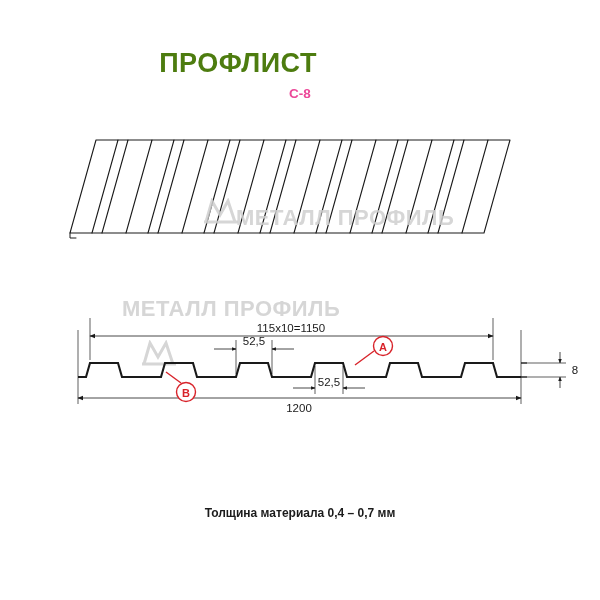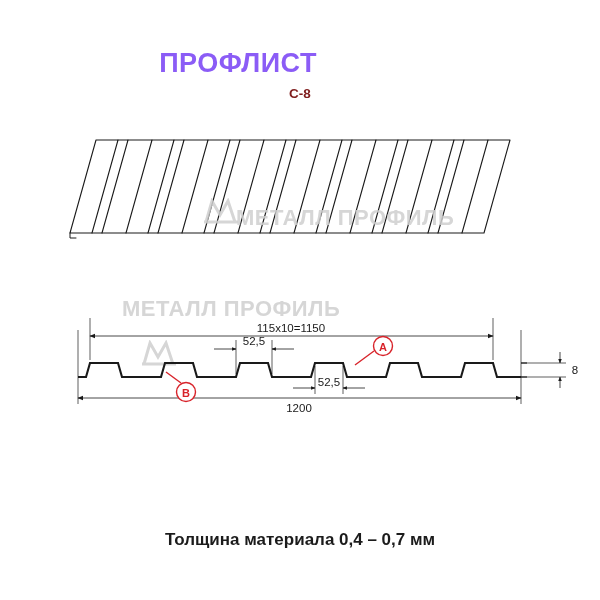--- a/index.html
+++ b/index.html
@@ -23,39 +23,39 @@
   }
   .title {
     position: absolute;
     top: 48px;
     left: 0;
     width: 476px;
     text-align: center;
     font-size: 27px;
     font-weight: bold;
     letter-spacing: 0.5px;
-    color: #8b5cf6;
+    color: #4d7c0f;
   }
   .subtitle {
     position: absolute;
     top: 86px;
     left: 0;
     width: 600px;
     text-align: center;
     font-size: 13.5px;
     font-weight: bold;
-    color: #7f1d1d;
+    color: #ec4899;
   }
   .footnote {
     position: absolute;
-    top: 530px;
+    top: 506px;
     left: 0;
     width: 600px;
     text-align: center;
-    font-size: 17px;
+    font-size: 12px;
     font-weight: bold;
     color: #1b1b1b;
   }
   svg.art {
     position: absolute;
     top: 0;
     left: 0;
   }
   .wm {
     position: absolute;

